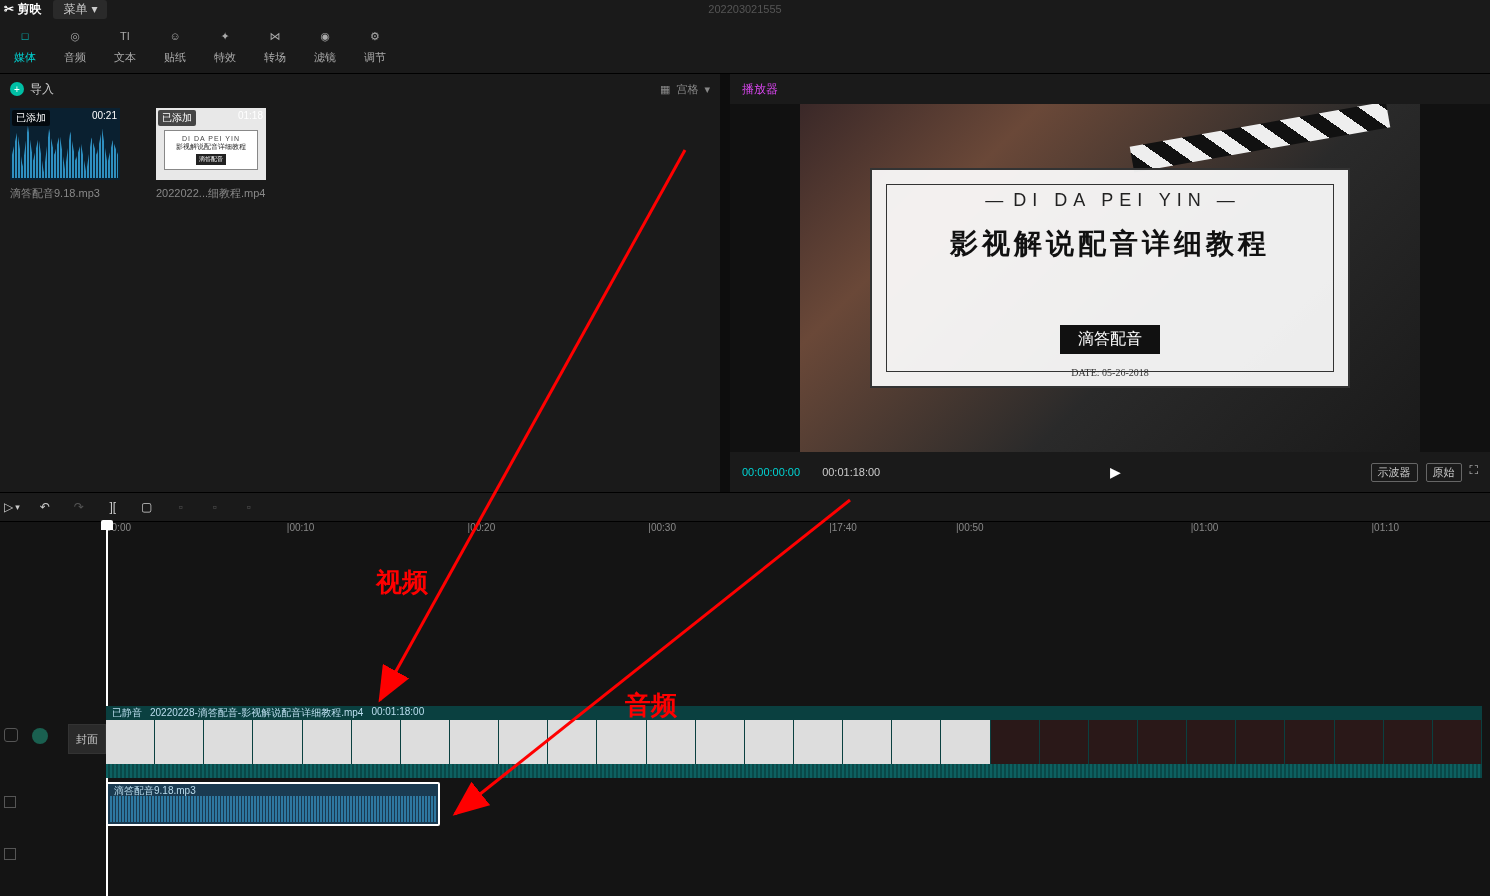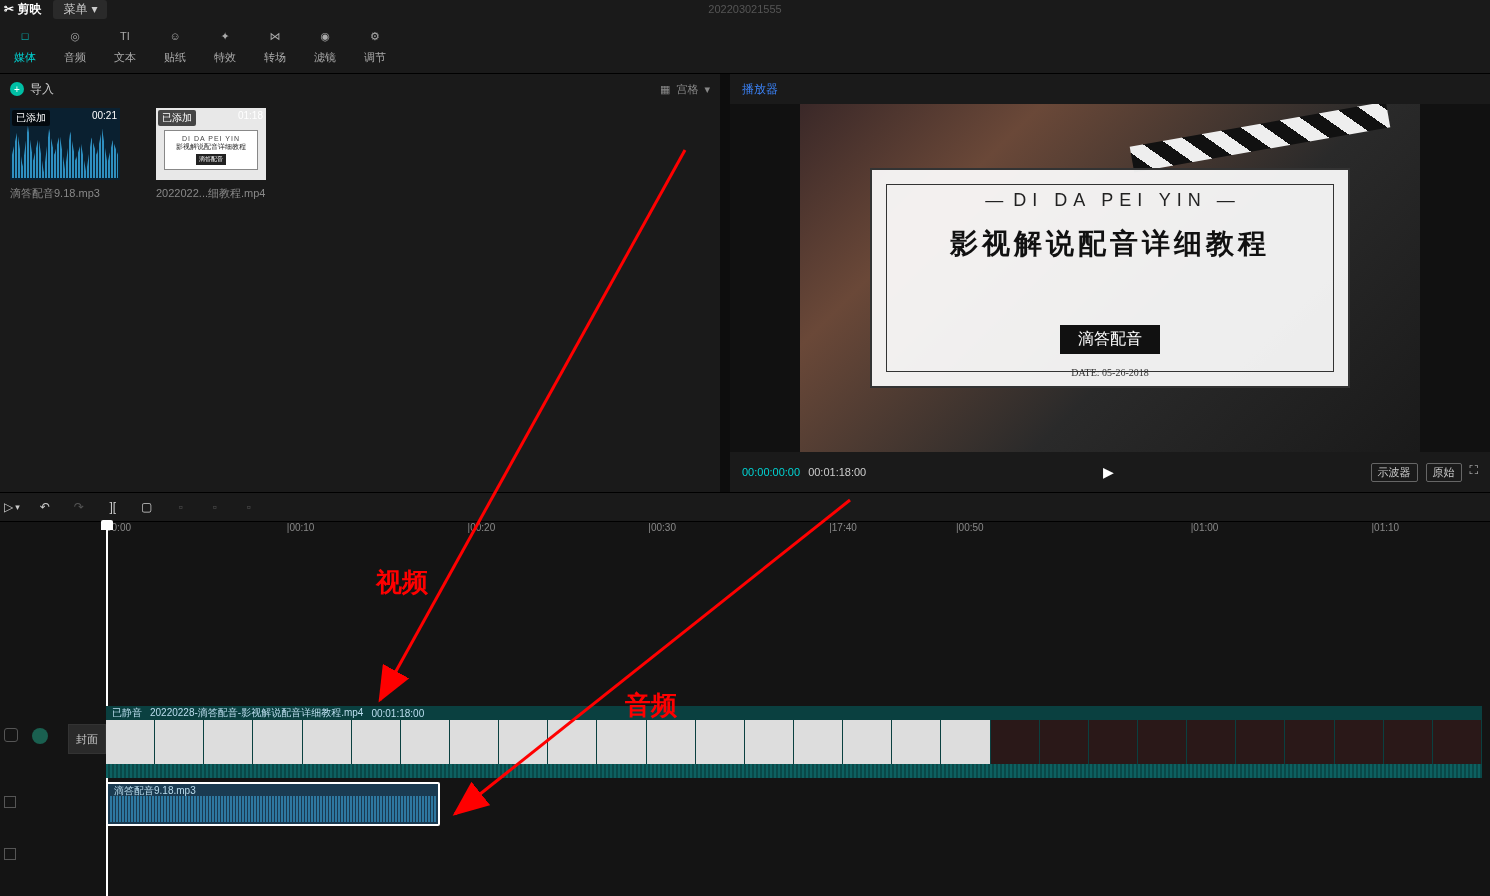--- a/index.html
+++ b/index.html
@@ -168,21 +168,21 @@
   background: #1a1a1a;
   margin-left: 10px;
   display: flex;
   flex-direction: column;
 }
 .player-header {
   height: 30px;
   display: flex;
   align-items: center;
   padding: 0 12px;
-  color: #3b82f6;
+  color: #d946ef;
 }
 .player-body {
   flex: 1;
   display: flex;
   align-items: center;
   justify-content: center;
   background: #111;
 }
 .preview {
   width: 620px;
@@ -216,21 +216,21 @@
 .preview .pin { font-size: 18px; letter-spacing: 6px; color:#222; text-align:center; margin-top:20px;}
 .preview .pin::before, .preview .pin::after { content:'—'; letter-spacing:0; margin: 0 10px;}
 .preview .ht { font-size: 28px; font-weight:bold; color:#111; text-align:center; margin-top:14px; letter-spacing:4px;}
 .preview .tag { background:#111; color:#fff; padding:4px 18px; display:inline-block; font-size:16px; position:absolute; left:50%; transform:translateX(-50%); bottom:32px;}
 .preview .date { position:absolute; bottom:8px; left:50%; transform:translateX(-50%); font-size:10px; color:#333; font-family:cursive;}
 .player-footer {
   height: 40px;
   display: flex;
   align-items: center;
   padding: 0 12px;
-  gap: 8px;
+  gap: 22px;
 }
 .player-footer .ct { color:#00d4d4; font-size:11px;}
 .player-footer .tt { color:#ccc; font-size:11px;}
 .pf-center { flex:1; display:flex; justify-content:center;}
 .play-btn { color:#fff; font-size:14px;}
 .pf-right { display:flex; gap:8px;padding-left:20px;}
 .pf-right .pbtn { border:1px solid #666; padding:1px 6px; font-size:11px; color:#ccc; border-radius:2px;}
 
 .tool-row {
   height: 30px;
@@ -317,21 +317,20 @@
   top: 0;
   right: 8px;
   height: 58px;
   background: linear-gradient(#0d5858, #0a4848);
   border-radius: 2px;
 }
 .video-track .hdr {
   height: 14px;
   background: #0a4040;
   display: flex;
-  align-items: center;
   padding: 0 6px;
   gap: 8px;
   font-size: 10px;
   color: #bde;
 }
 .video-track .frames {
   position:absolute;
   top:14px; left:0; right:0; bottom:0;
   display:flex;
 }

